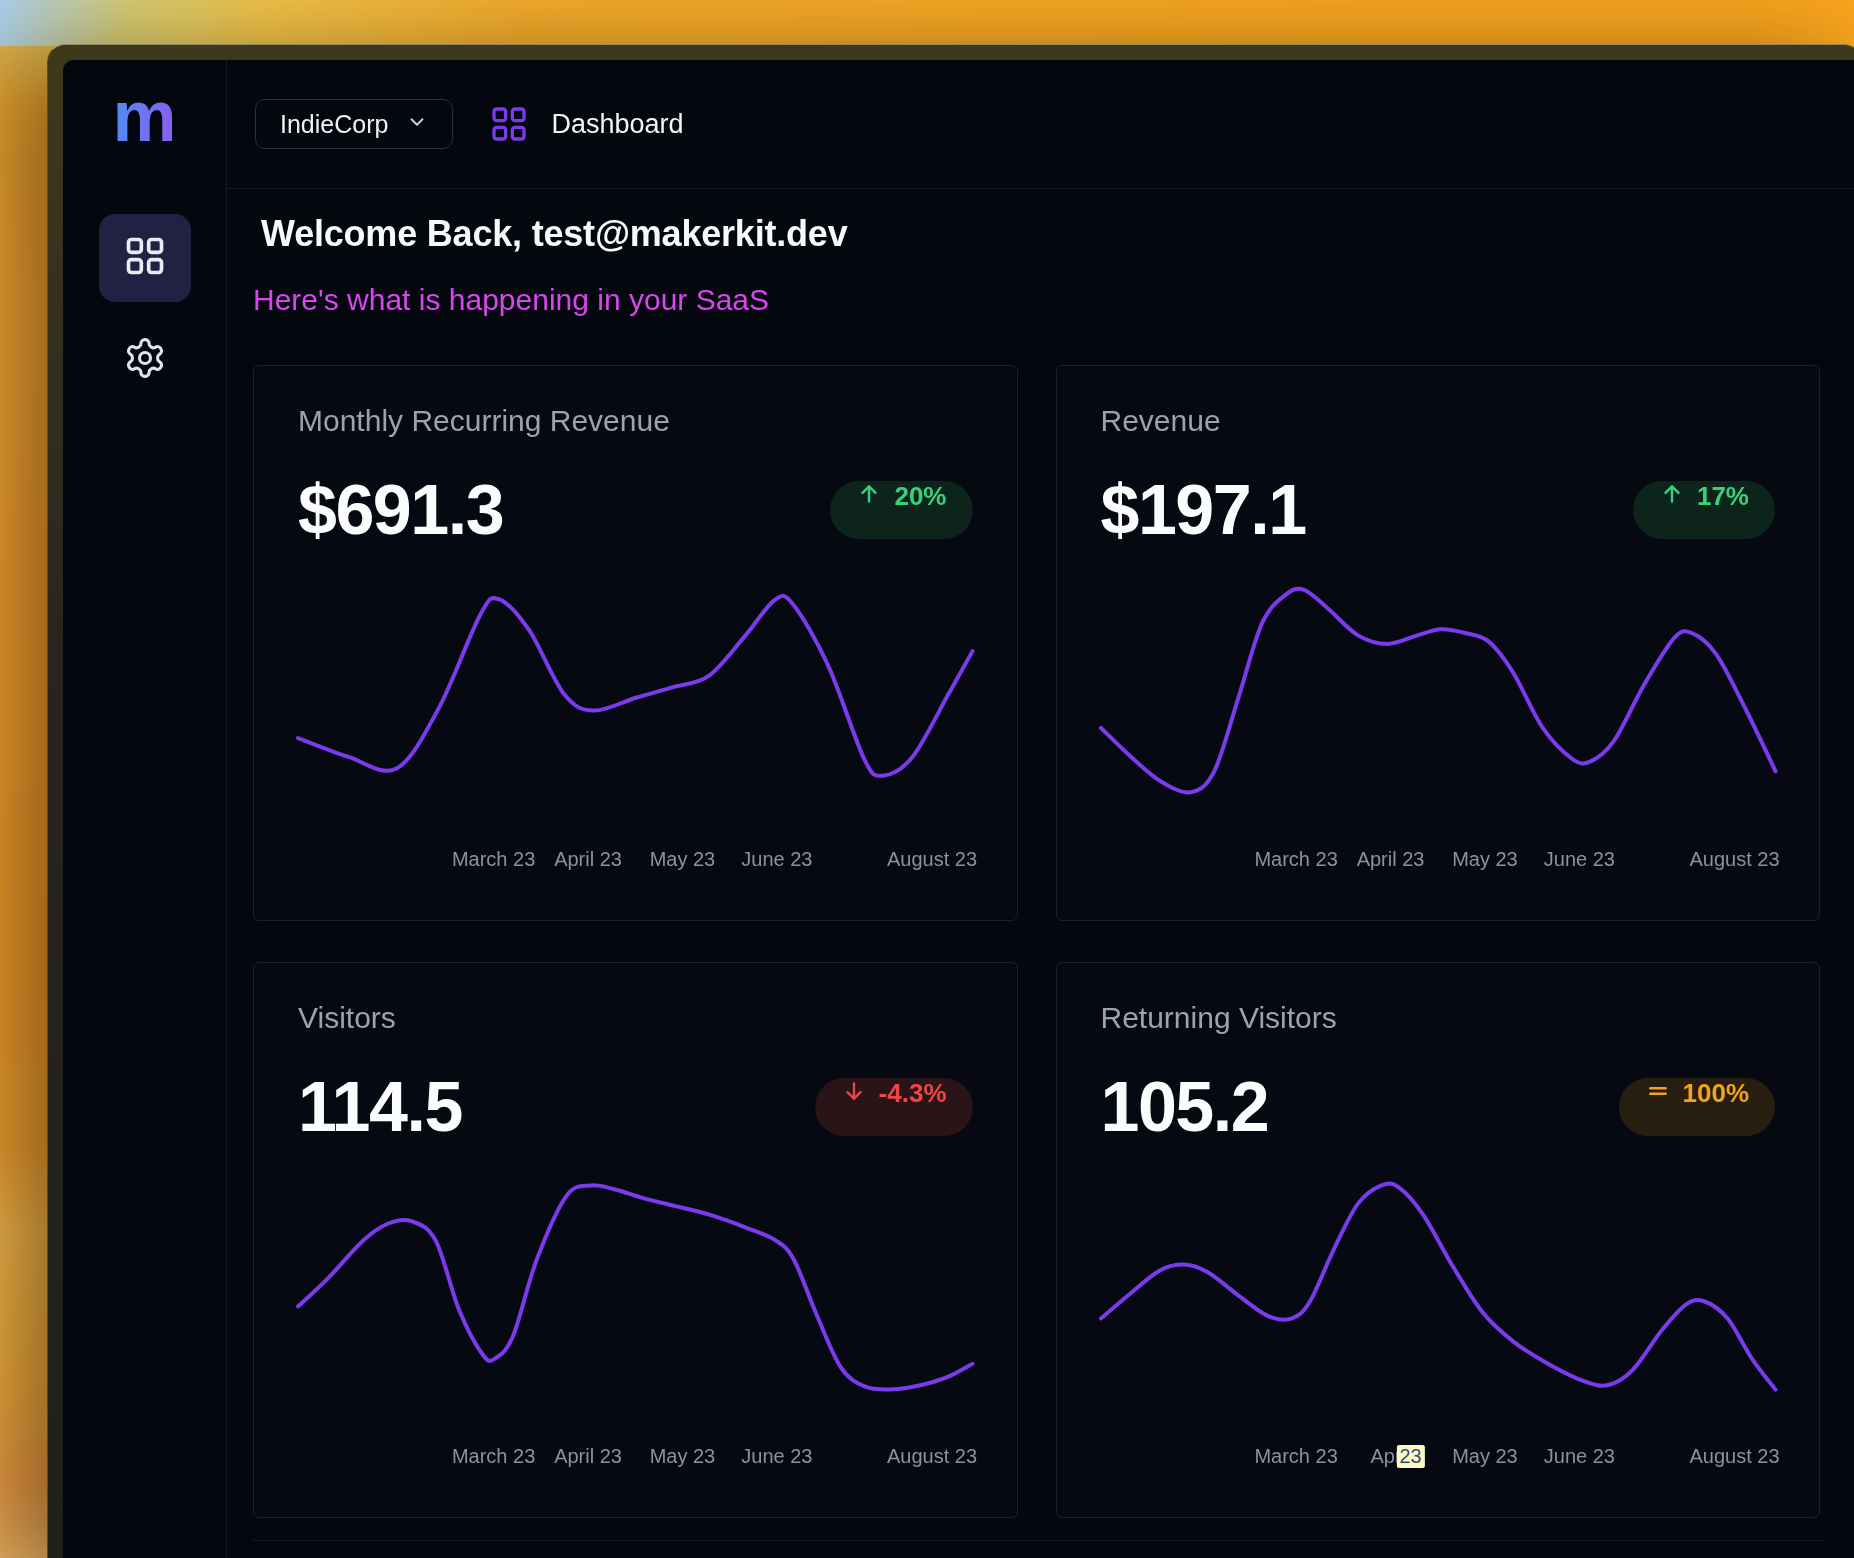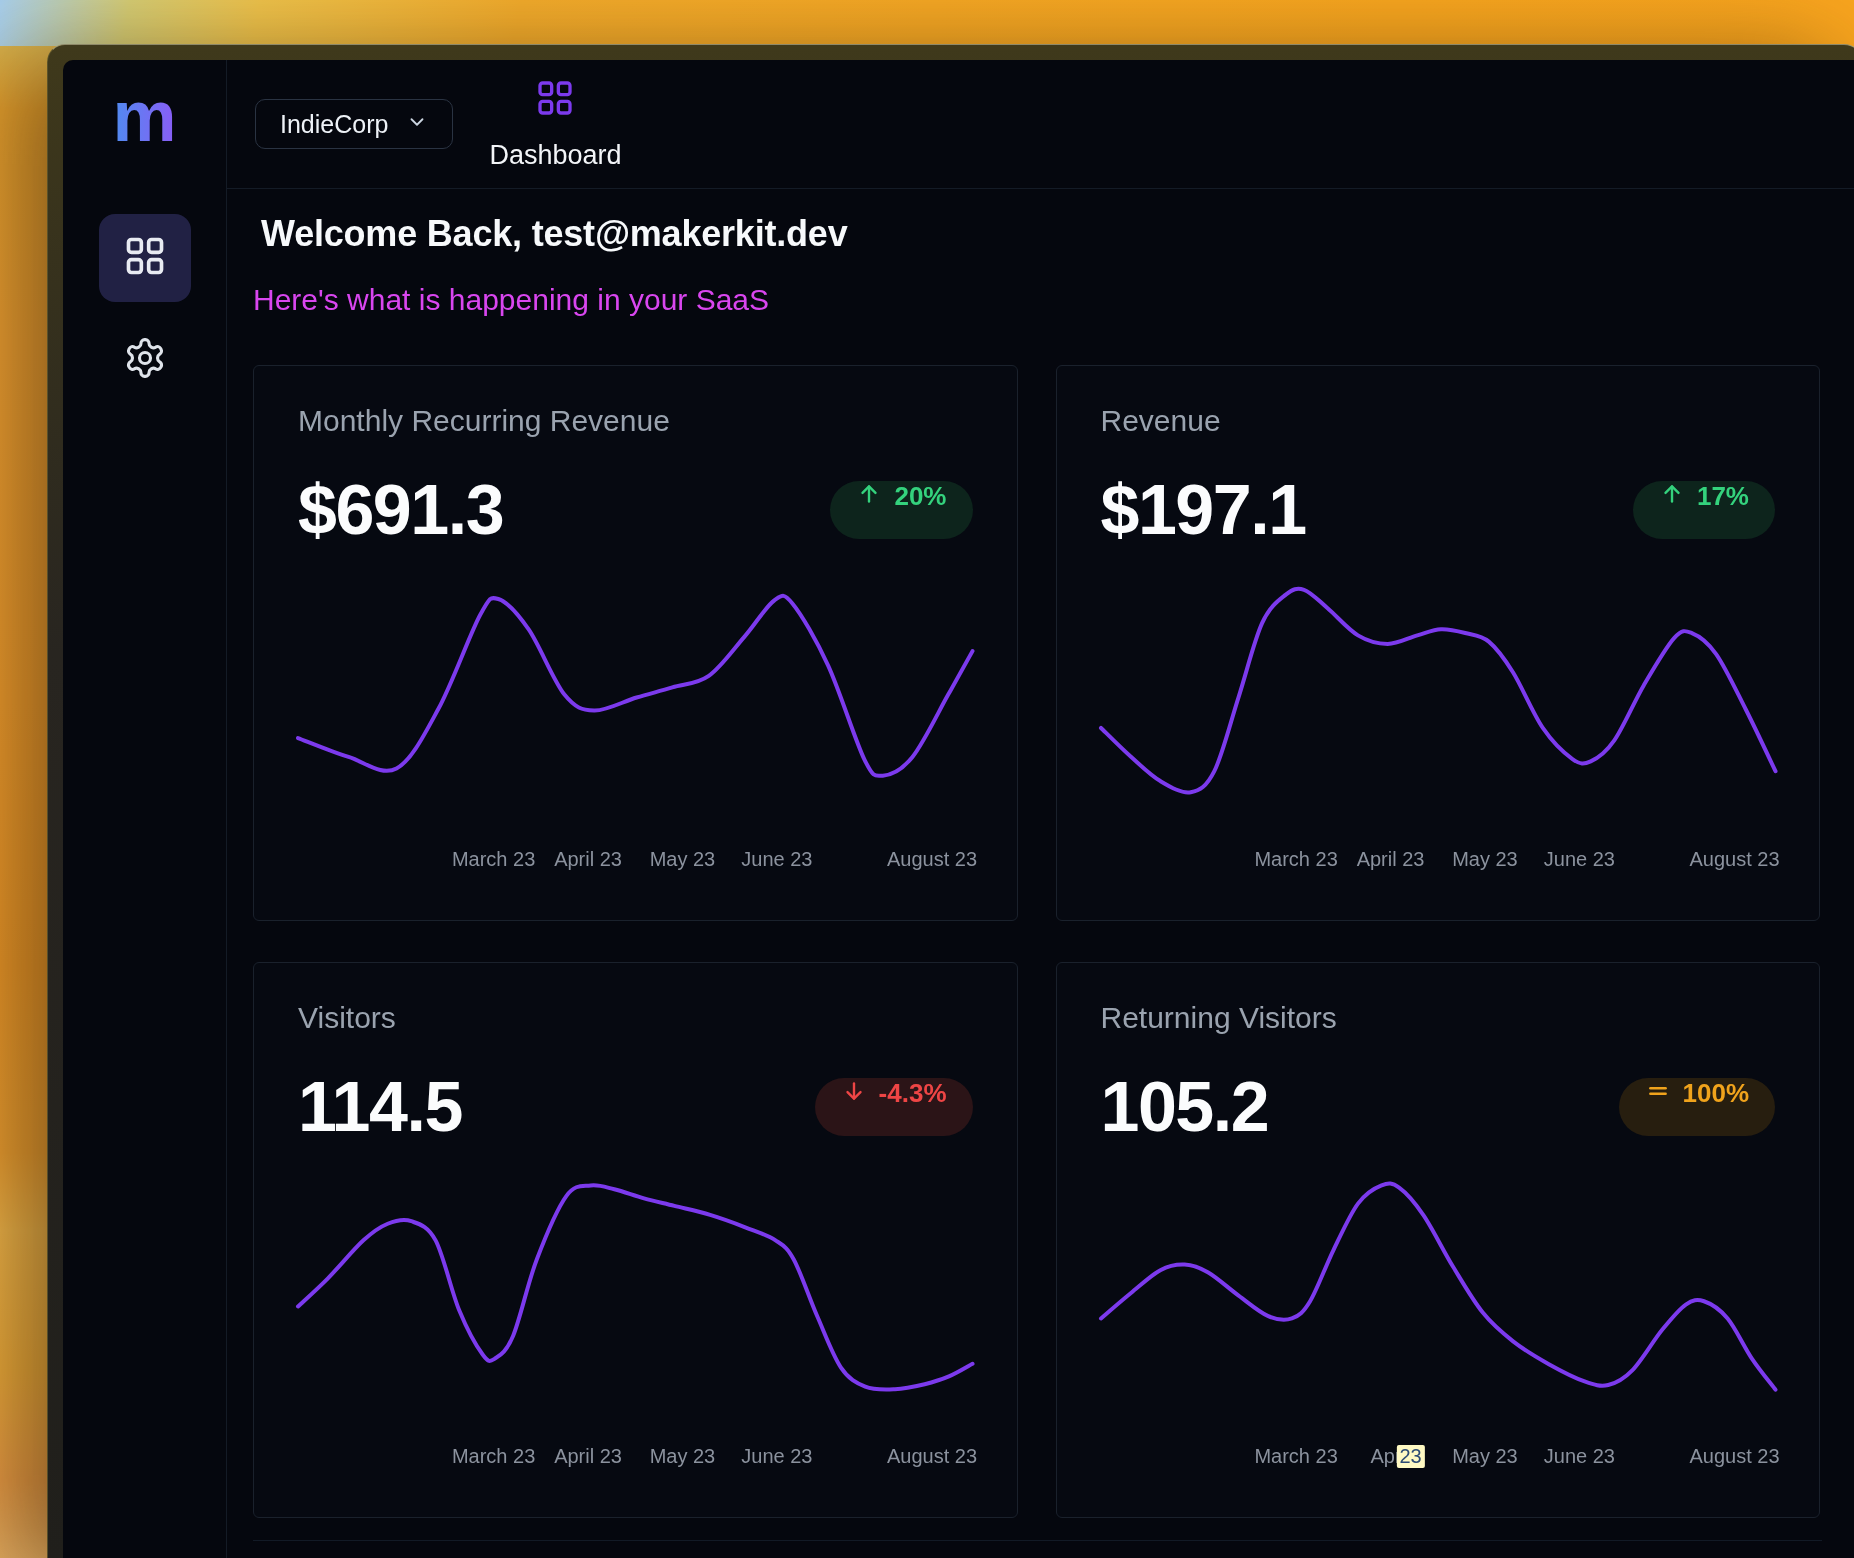--- a/index.html
+++ b/index.html
@@ -46,21 +46,21 @@
   
   .right{flex:1;display:flex;flex-direction:column;min-width:0;}
   .topbar{height:128px;flex-shrink:0;border-bottom:1px solid #141b26;
     display:flex;align-items:center;padding-left:28px;gap:36px;}
   .team-btn{display:flex;align-items:center;gap:18px;height:50px;padding:16px 24px;
     border-radius:10px;border:1px solid #2a3342;background:transparent;
     color:#eef2f7;font-size:25px;font-weight:500;cursor:pointer;
     font-family:inherit;}
   .team-btn svg{width:22px;height:22px;color:#cbd5e1;}
   .crumb{display:flex;align-items:center;gap:22px;color:#f3f5f8;
-    font-size:27px;font-weight:500;flex-direction:column;}
+    font-size:27px;font-weight:500;}
   .crumb .grid-icon{width:40px;height:40px;color:#7c3aed;display:block;}
   
   .main{flex:1;min-height:0;padding:18px 40px 0 26px;display:flex;flex-direction:column;}
   .welcome-title{margin:6px 0 0 8px;font-size:36px;font-weight:600;color:#f7f9fb;
     letter-spacing:-0.2px;}
   .welcome-sub{margin:28px 0 0 0;font-size:30px;font-weight:400;color:#d946ef;}
   .grid{margin-top:48px;display:grid;grid-template-columns:1fr 1fr;
     gap:41px 38px;max-width:1567px;}
   .card{height:556px;box-sizing:border-box;border:1px solid #1a212c;
     border-radius:6px;background:#060911;padding:38px 44px 30px;

